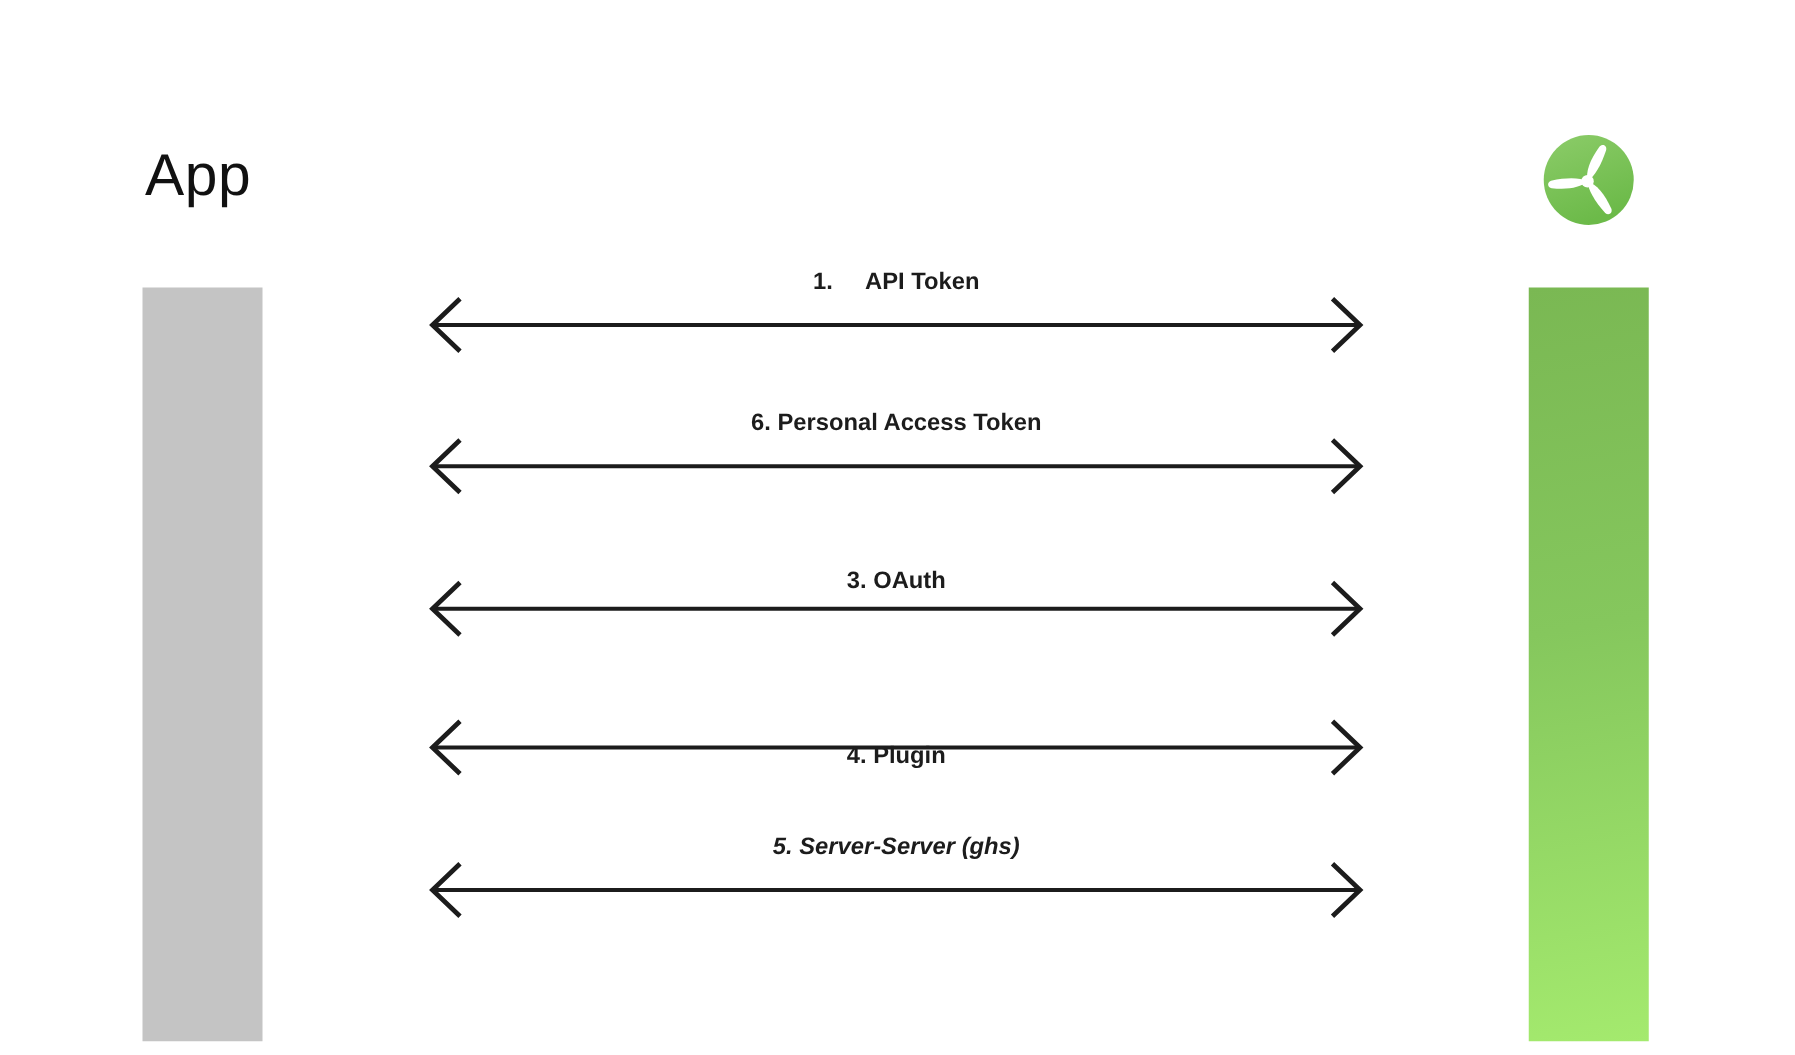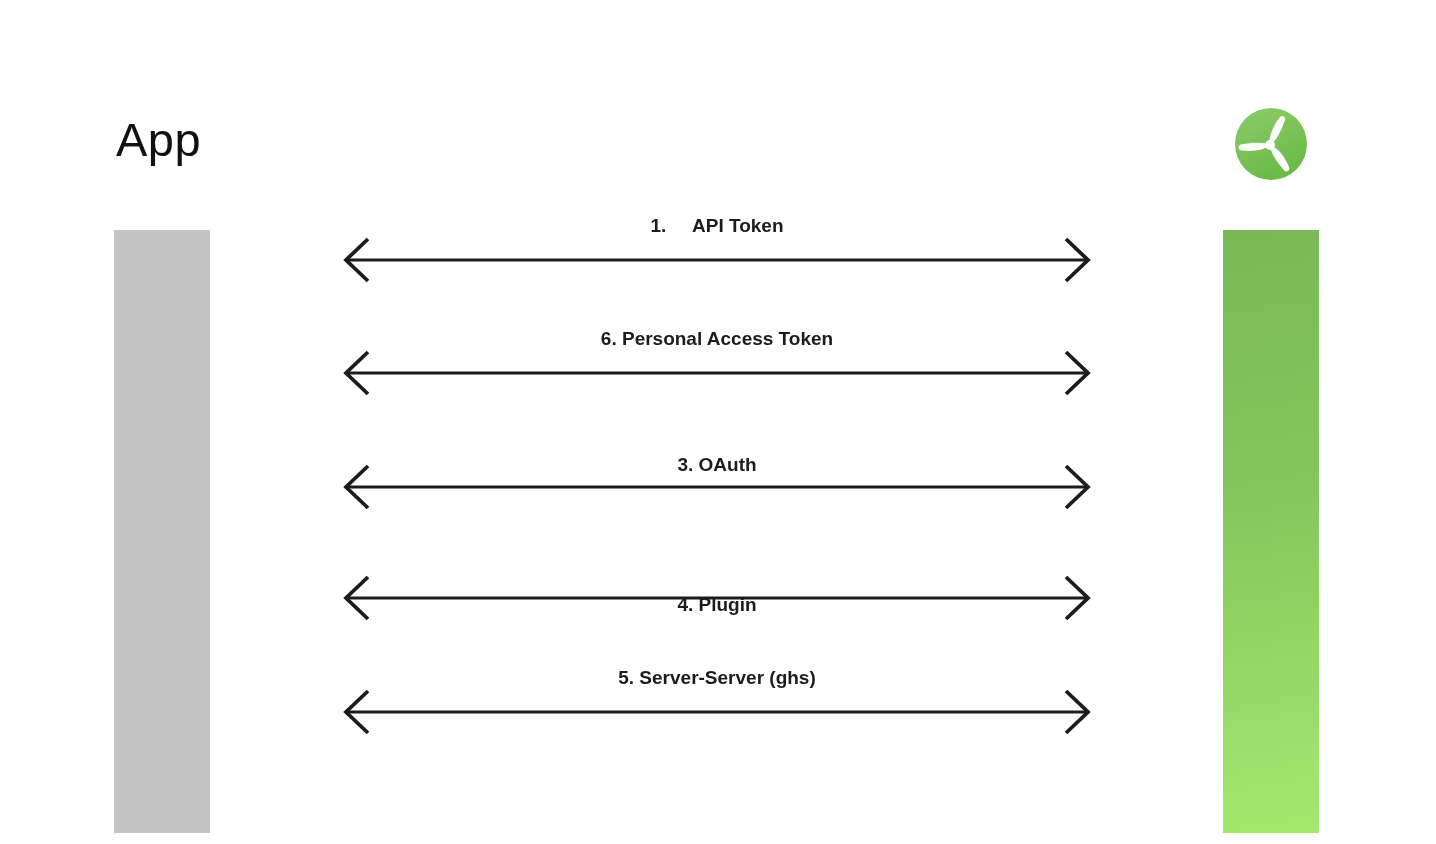--- a/index.html
+++ b/index.html
@@ -126,21 +126,21 @@
     <div class="conn-row">
       <div class="conn-label" style="top: 553px; margin-top: 41px;">4. Plugin</div>
       <svg class="conn-arrow" width="752" height="50" viewBox="0 0 752 50" xmlns="http://www.w3.org/2000/svg" style="top: 573px;">
         <line x1="6" y1="25" x2="746" y2="25" stroke="#1c1c1c" stroke-width="3.2"></line>
         <polyline points="27,4 5,25 27,46" fill="none" stroke="#1c1c1c" stroke-width="3.8"></polyline>
         <polyline points="725,4 747,25 725,46" fill="none" stroke="#1c1c1c" stroke-width="3.8"></polyline>
       </svg>
     </div>
 
     <div class="conn-row">
-      <div class="conn-label" style="top: 667px;">5. Server-Server (ghs)</div>
+      <div class="conn-label" style="top: 667px; font-style: italic;">5. Server-Server (ghs)</div>
       <svg class="conn-arrow" width="752" height="50" viewBox="0 0 752 50" xmlns="http://www.w3.org/2000/svg" style="top: 687px;">
         <line x1="6" y1="25" x2="746" y2="25" stroke="#1c1c1c" stroke-width="3.2"></line>
         <polyline points="27,4 5,25 27,46" fill="none" stroke="#1c1c1c" stroke-width="3.8"></polyline>
         <polyline points="725,4 747,25 725,46" fill="none" stroke="#1c1c1c" stroke-width="3.8"></polyline>
       </svg>
     </div>
   </div>
 
 </div>
 

